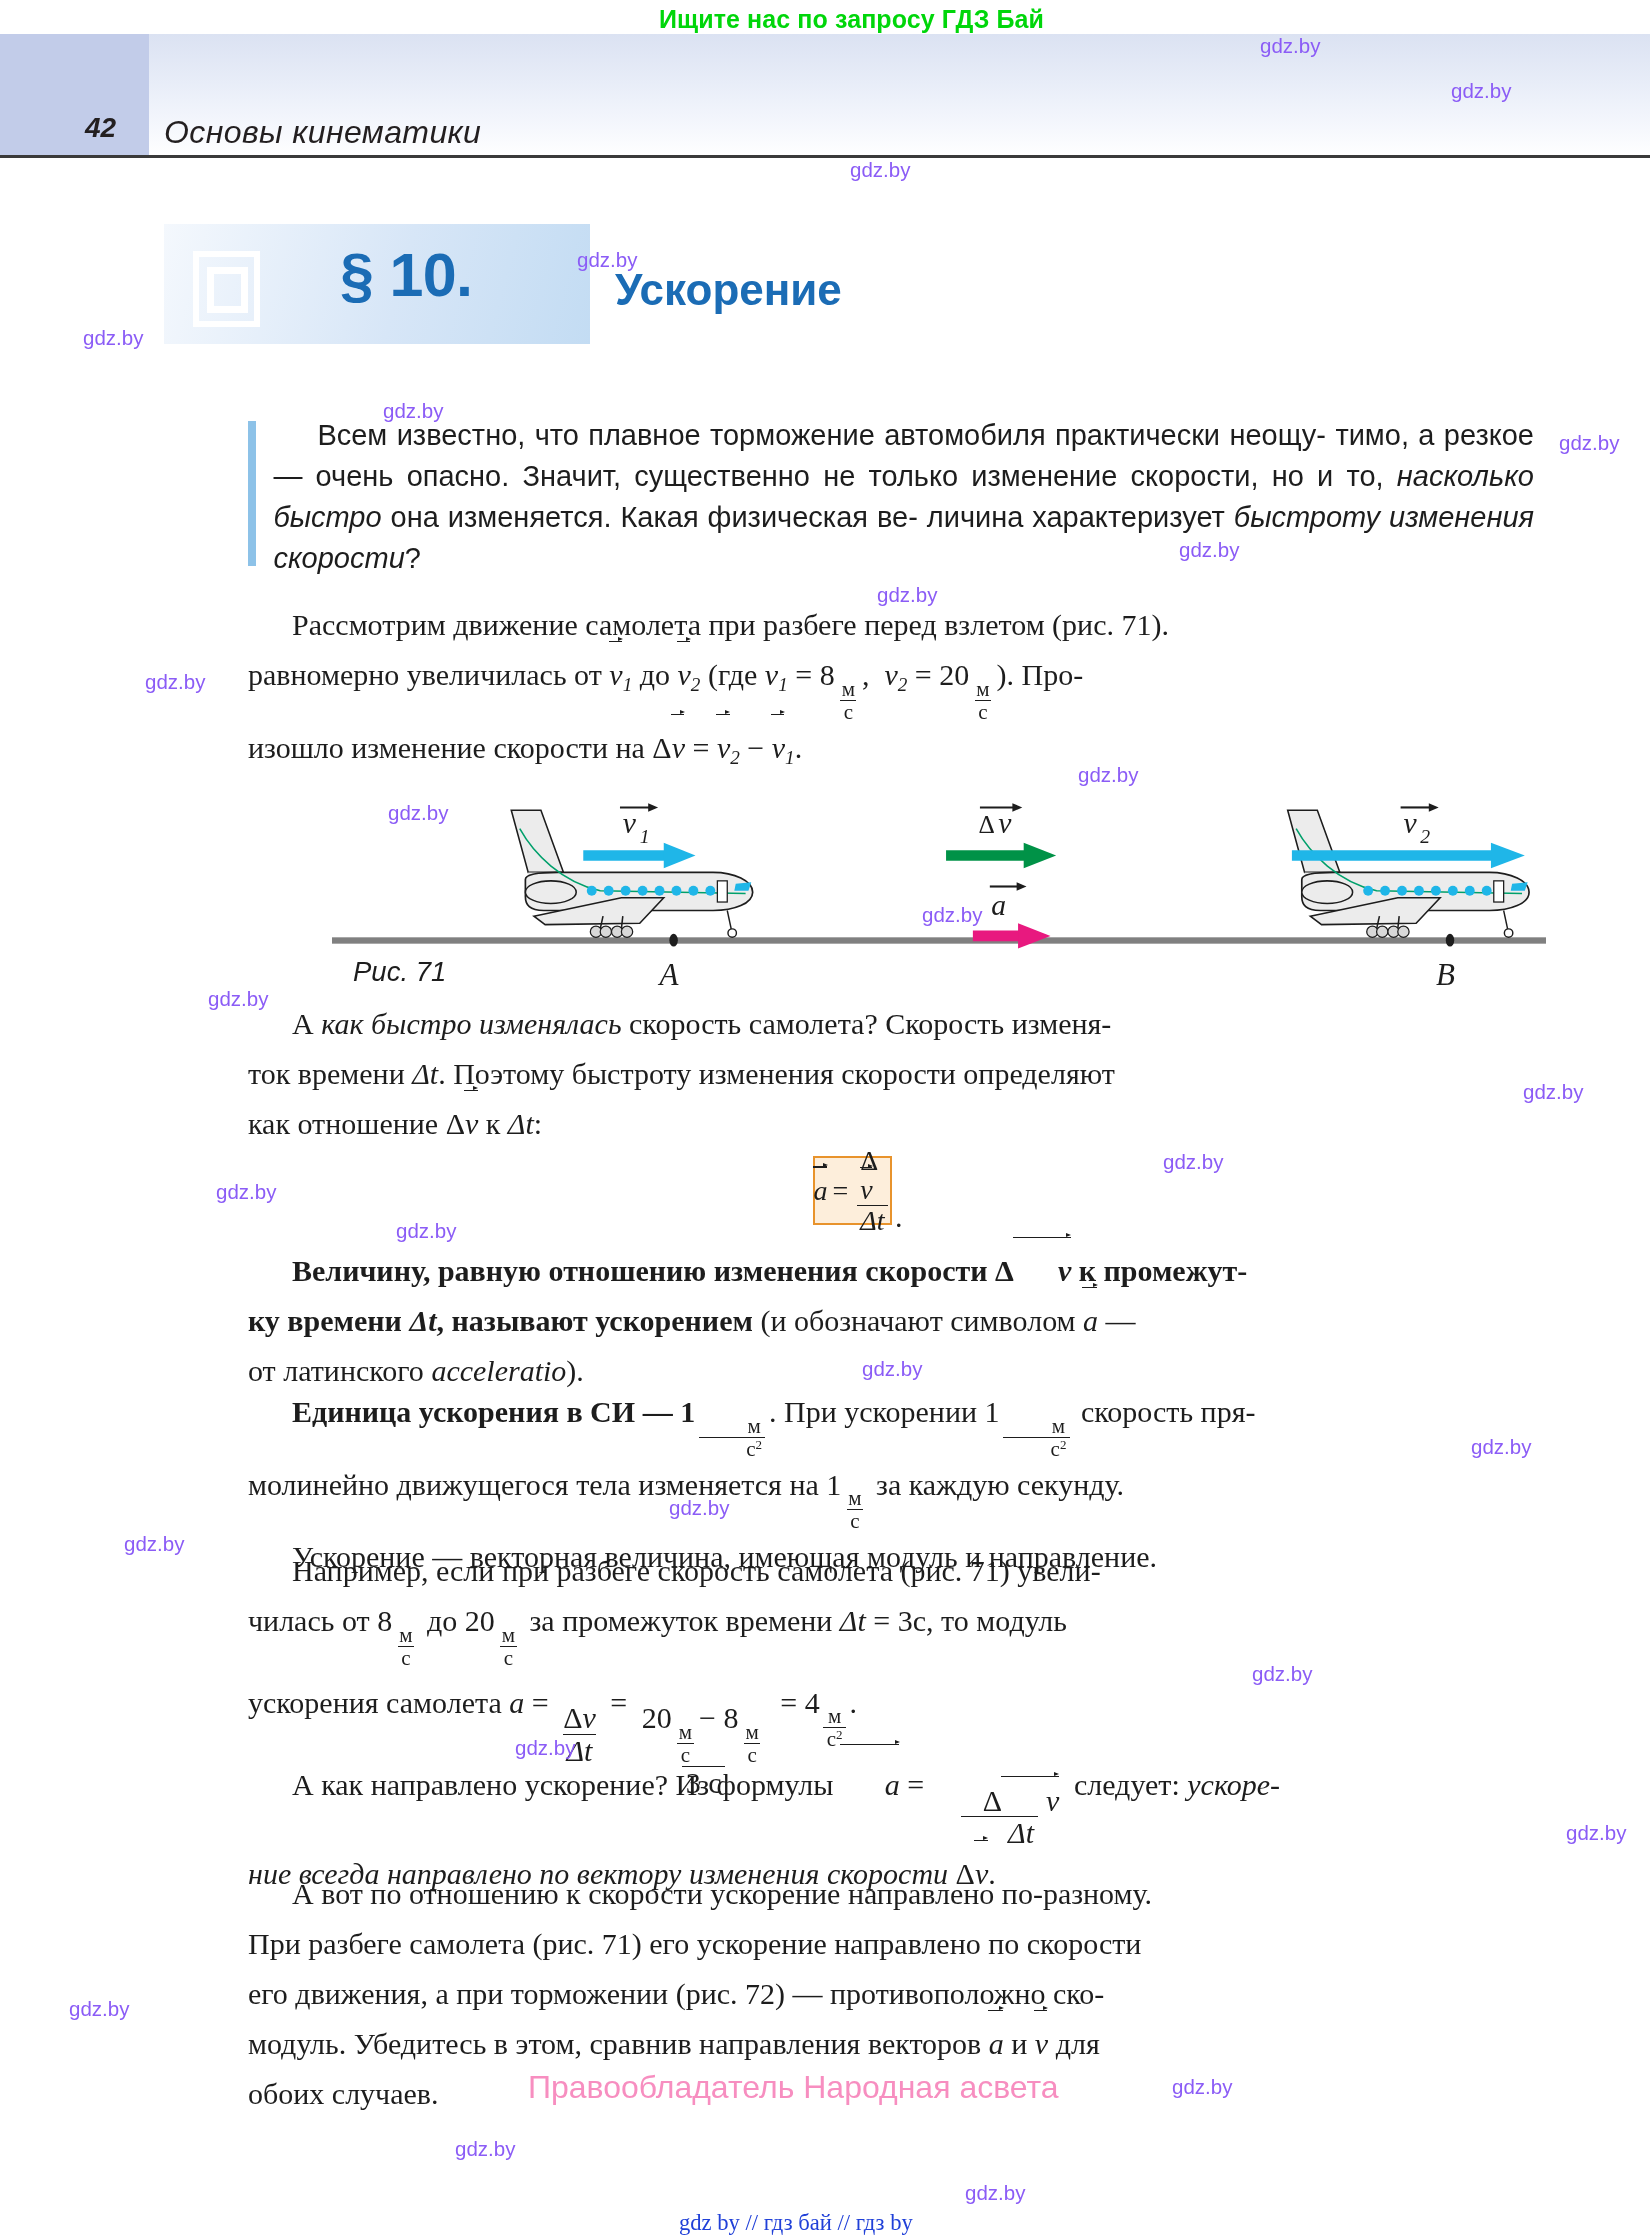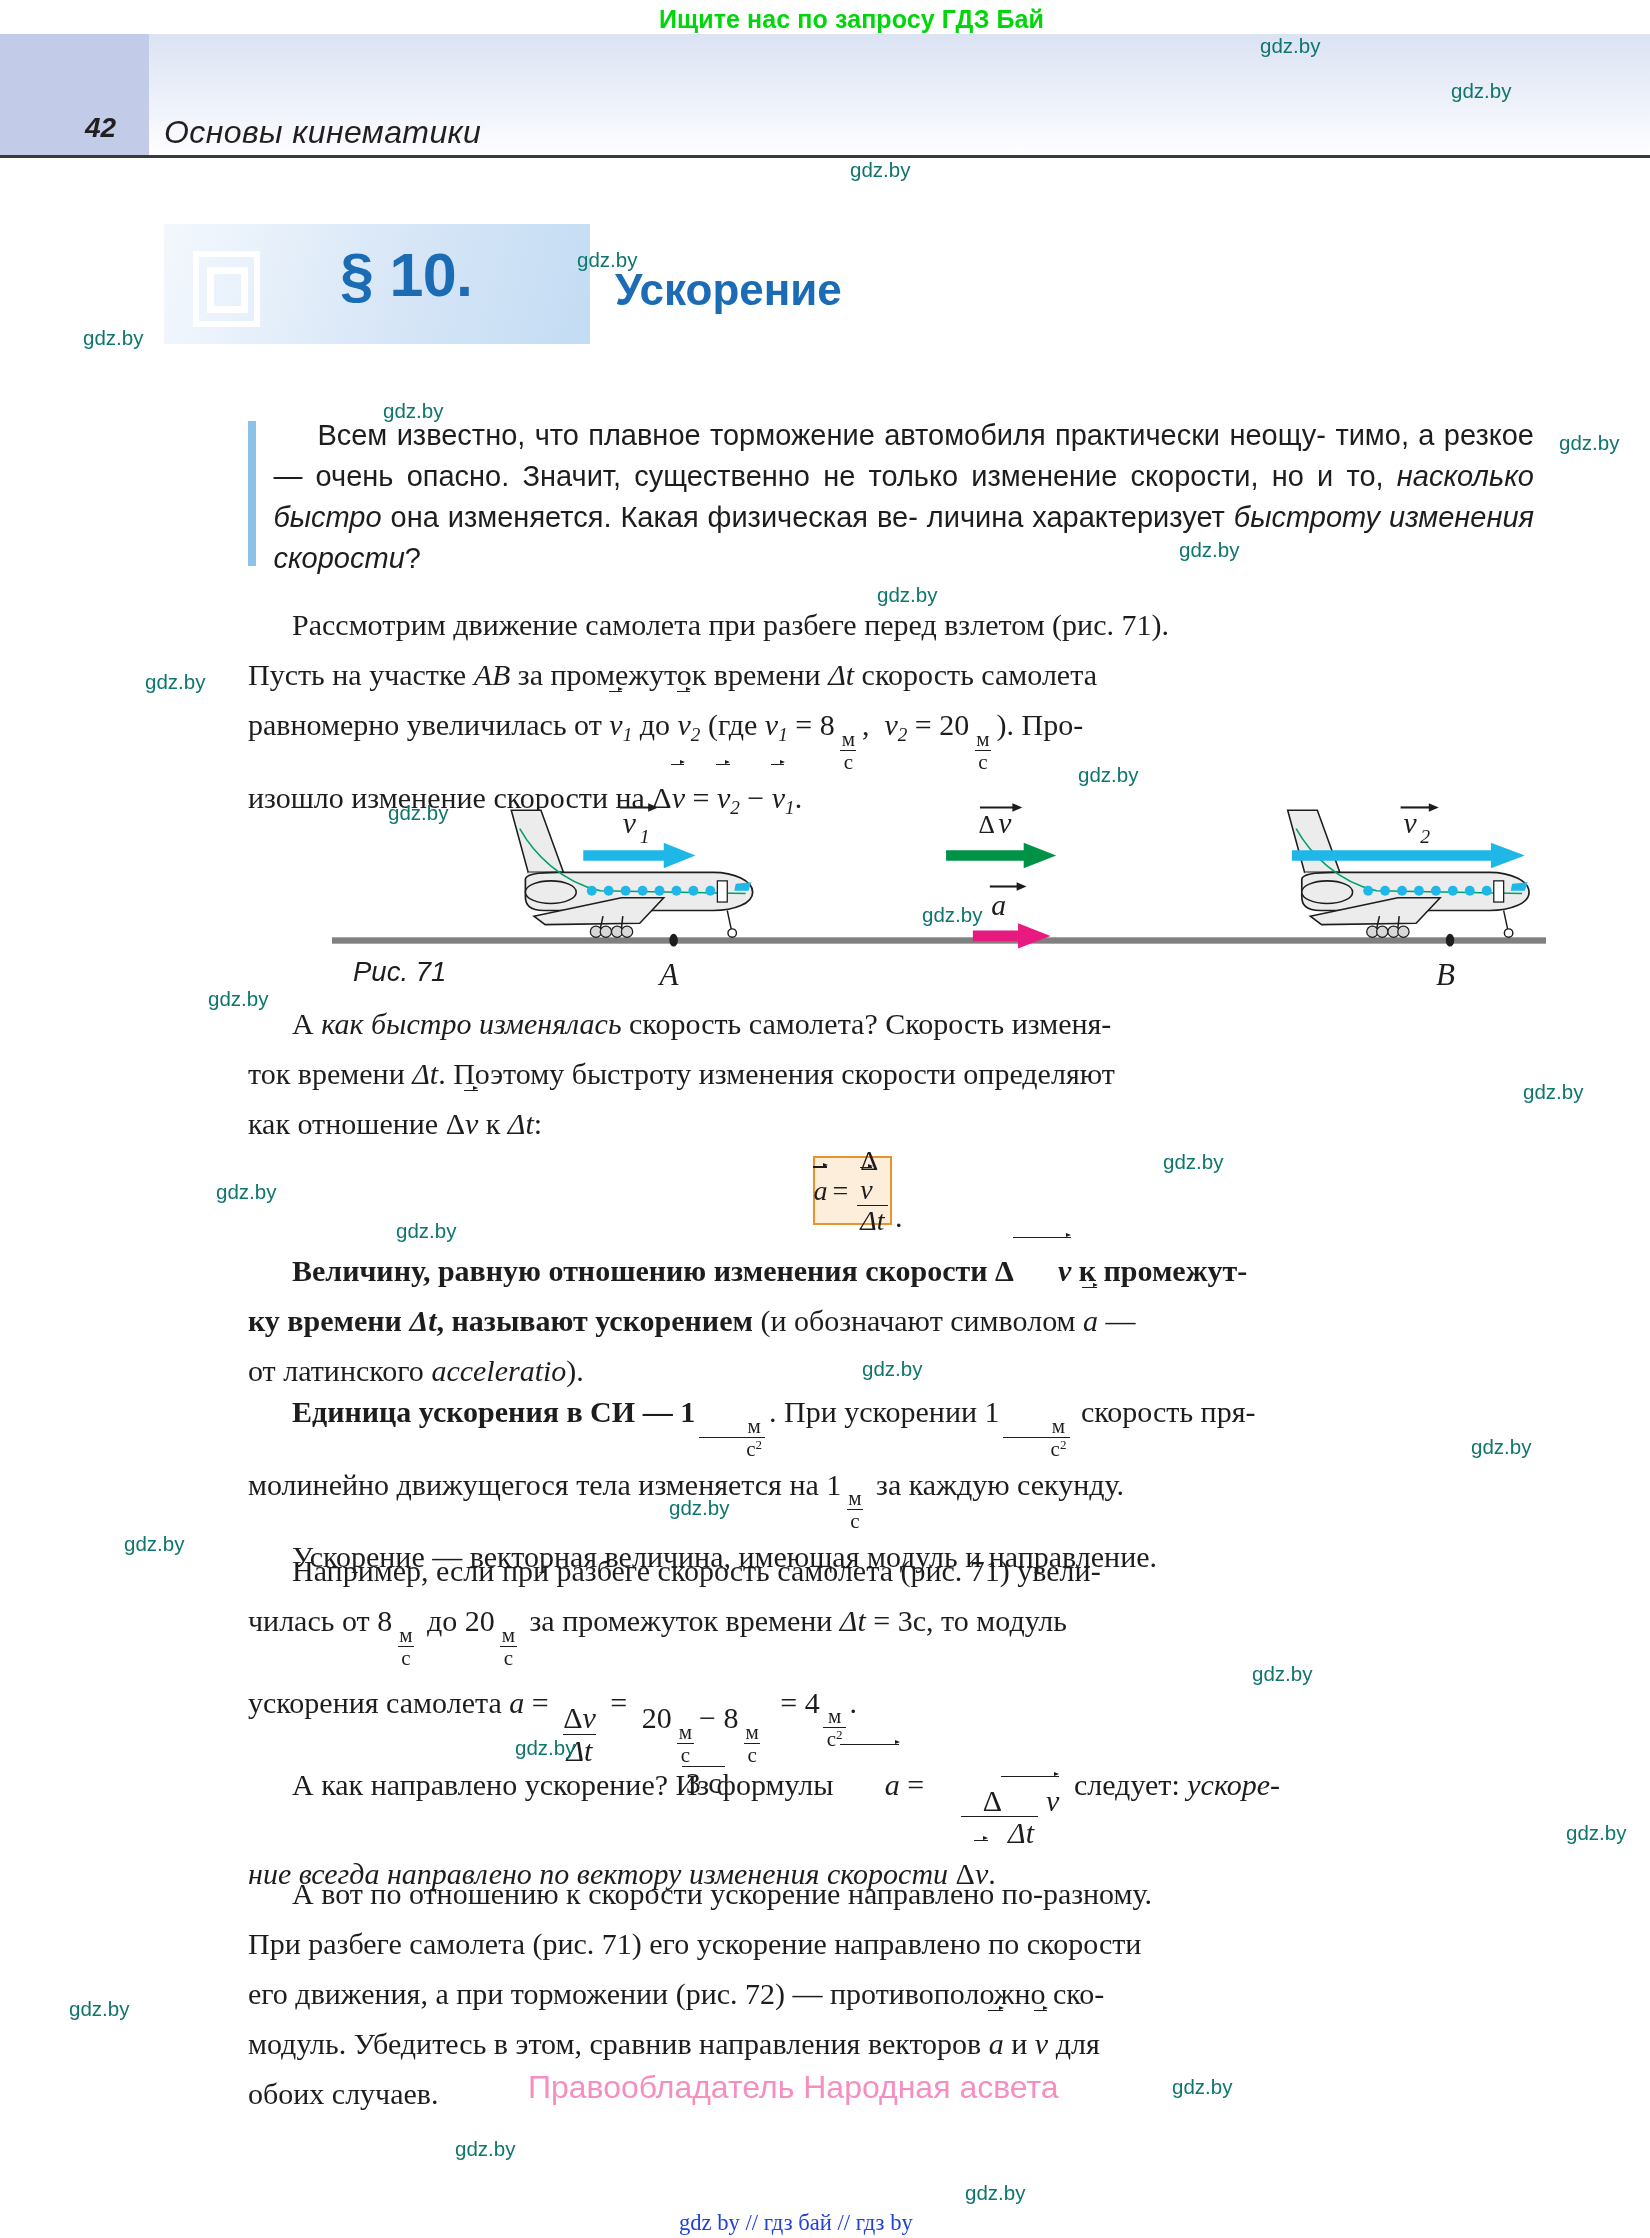--- a/index.html
+++ b/index.html
@@ -258,21 +258,21 @@
     font-size: 30px;
     color: #1d1d1d;
     z-index: 14;
   }
 
   
   .wm {
     position: absolute;
     font-family: "Liberation Sans", sans-serif;
     font-size: 20.5px;
-    color: #0f766e;
+    color: #8b5cf6;
     z-index: 30;
     white-space: nowrap;
     pointer-events: none;
     text-align: right;
   }
   .wm-owner {
     position: absolute;
     font-family: "Liberation Sans", sans-serif;
     font-size: 32px;
     color: #f78ec0;
@@ -316,23 +316,20 @@
     <div class="intro-text">
       <span>Всем известно, что плавное торможение автомобиля практически неощу-</span>
       <span>тимо, а резкое — очень опасно. Значит, существенно не только изменение</span>
       <span>скорости, но и то, </span><span class="ital">насколько быстро</span><span> она изменяется. Какая физическая ве-</span>
       <span>личина характеризует </span><span class="ital">быстроту изменения скорости</span><span>?</span>
     </div>
   </div>
 
   <div class="col" style="top:600px;">
     <p class="p indent">Рассмотрим движение самолета при разбеге перед взлетом (рис. 71).</p>
-    <p class="p" style="text-align:justify;">
-      <span>Пусть на участке </span><span class="m">AB</span><span> за промежуток времени </span><span class="m">Δt</span><span> скорость самолета</span>
-    </p>
     <p class="p">
       <span>равномерно увеличилась от </span><span class="vec">v</span><span class="sub">1</span><span> до </span><span class="vec">v</span><span class="sub">2</span><span> (где </span><span class="m">v</span><span class="sub">1</span><span> = 8</span><span class="frac small">
           <span class="num up">м</span>
           <span class="den up">с</span>
         </span><span>,</span>&nbsp;&nbsp;<span class="m">v</span><span class="sub">2</span><span> = 20</span><span class="frac small">
           <span class="num up">м</span>
           <span class="den up">с</span>
         </span><span>). Про-</span>
     </p>
     <p class="p">

